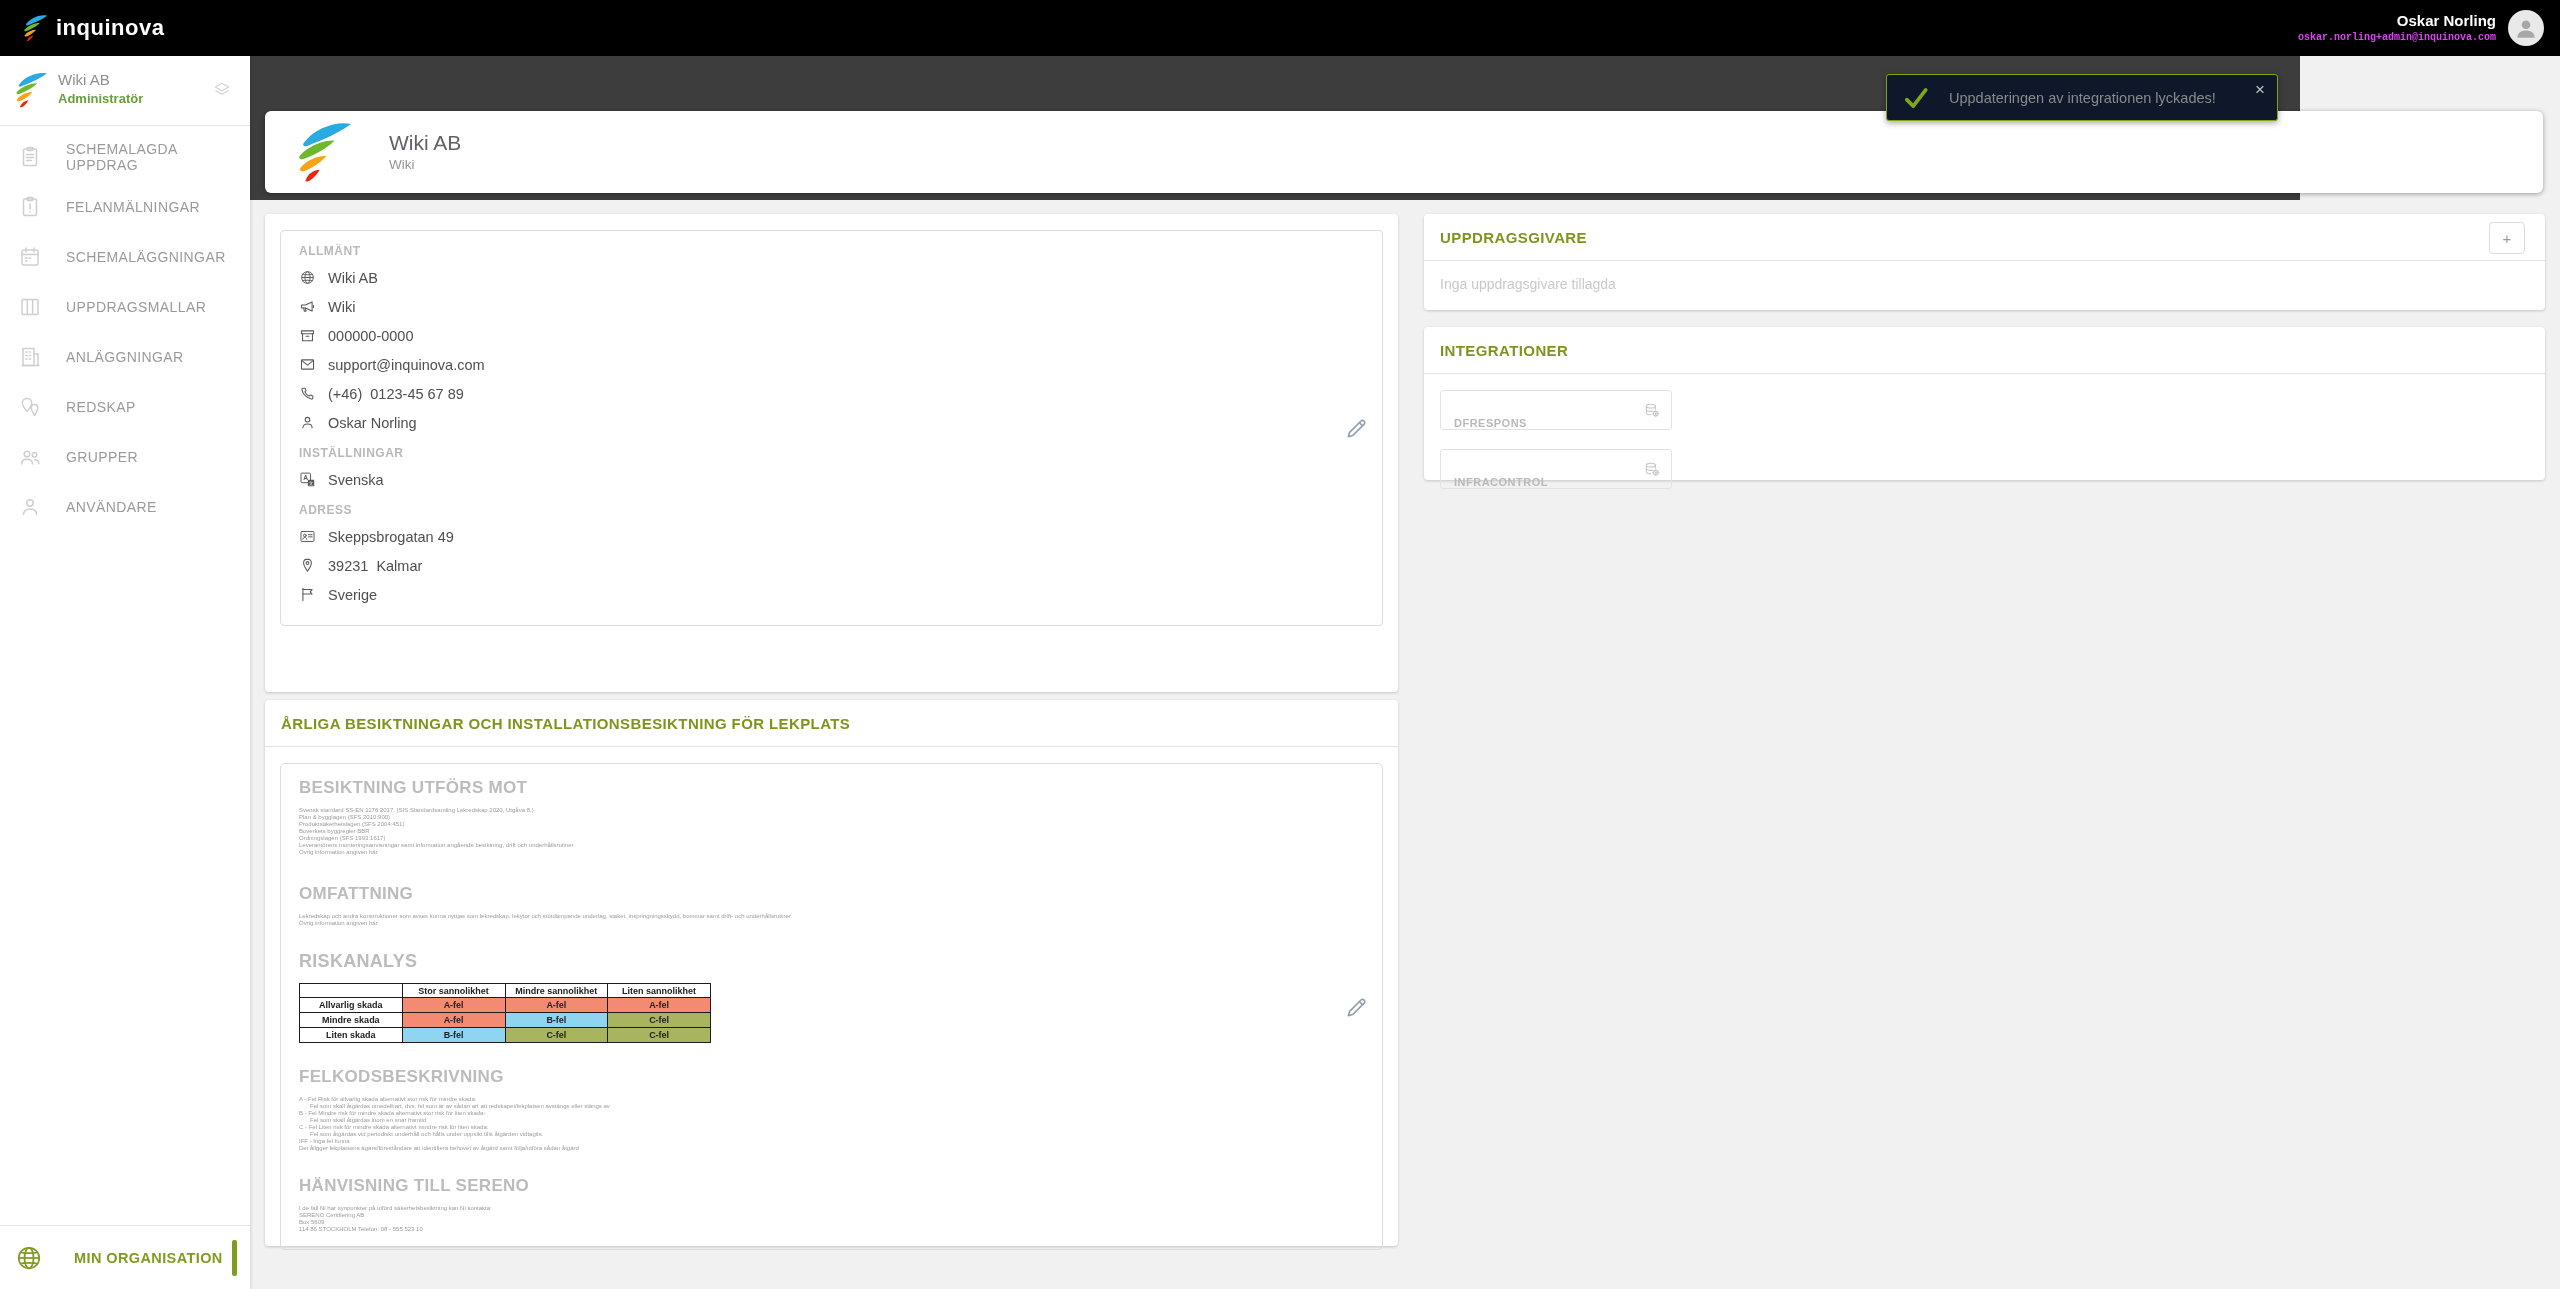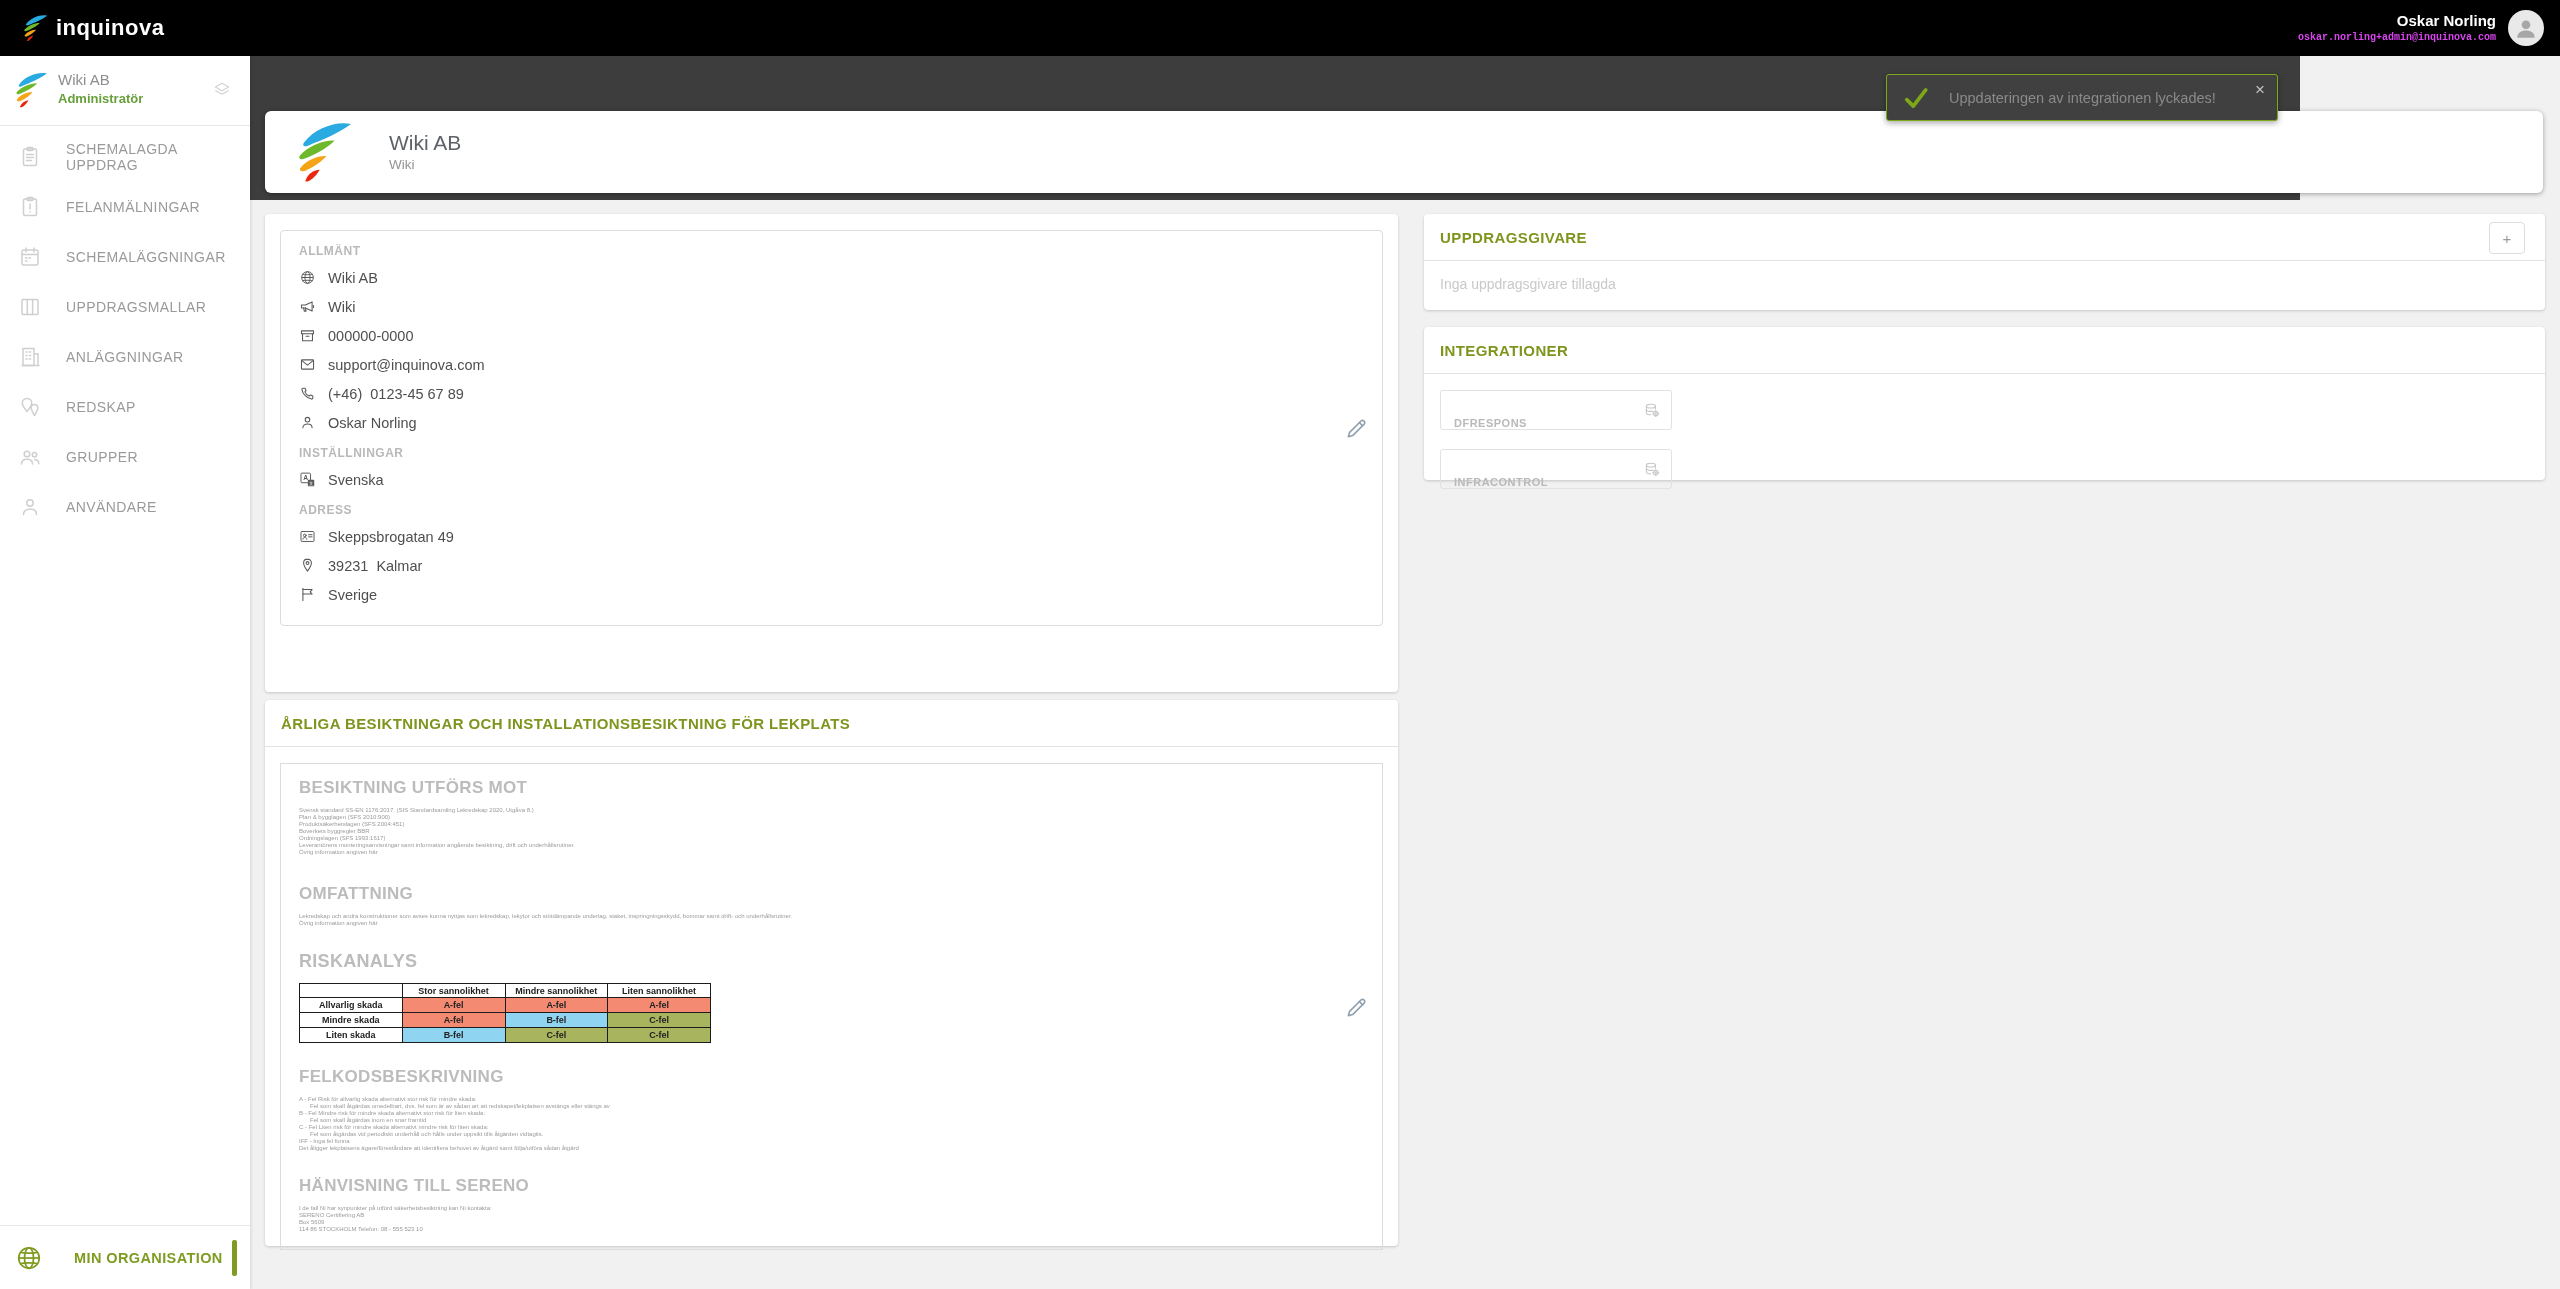--- a/index.html
+++ b/index.html
@@ -47,40 +47,40 @@
   .card-title { line-height:47px; padding-left:16px; font-size:15px; color:#7e951d; letter-spacing:0.4px; }
 
   .header-card { left:15px; top:55px; width:2278px; height:82px; border-radius:6px;
                  box-shadow:0 1px 5px rgba(0,0,0,0.35); display:flex; align-items:center; }
   .header-card .page-logo { width:72px; height:68px; margin-left:18px; flex:none; }
   .header-titles { margin-left:34px; }
   .page-title { font-size:21px; color:#5f6368; line-height:26px; }
   .page-subtitle { font-size:13.5px; color:#949494; line-height:18px; }
 
   
-  .toast { position:absolute; right:22px; top:18px; width:392px; height:47px; background:#404040;
+  .toast { position:absolute; right:22px; top:18px; width:392px; height:47px; background:#0f172a;
            border:1px solid #7ea818; border-radius:3px; box-shadow:0 2px 6px rgba(0,0,0,0.35);
            display:flex; align-items:center; z-index:40; }
   .toast-check { width:30px; height:26px; color:#7ea818; margin-left:14px; flex:none; }
   .toast-msg { margin-left:18px; font-size:14.5px; color:#8a8a8a; }
   .toast-close { position:absolute; right:12px; top:6px; font-size:17px; color:#c2c2c2; cursor:pointer; line-height:17px; }
 
   
   .details-card { left:15px; top:158px; width:1133px; height:478px; }
   .card-body { padding:16px 15px; }
   .inner-box { position:relative; border:1px solid #dcdcdc; border-radius:4px; padding:13px 18px 16px 18px; }
   .sec-label { font-size:12px; font-weight:700; color:#b9b9b9; letter-spacing:0.5px; margin:9px 0 5px 0; }
   .d-row { display:flex; align-items:center; height:29px; }
   .d-row .dico { width:17px; height:17px; color:#5a5a5a; flex:none; }
   .d-row .dtext { margin-left:12px; font-size:14.5px; color:#4f4f4f; white-space:pre-wrap; }
   .edit-btn { position:absolute; right:12px; top:50%; margin-top:-13px; width:26px; height:26px; color:#8fa0ae; cursor:pointer; }
 
   
   .insp-card { left:15px; top:644px; width:1133px; height:546px; }
-  .insp-box { position:relative; border:1px solid #dcdcdc; border-radius:0; padding:14px 18px 16px 18px; min-height:400px; }
+  .insp-box { position:relative; border:1px solid #dcdcdc; border-radius:5px; padding:14px 18px 16px 18px; min-height:400px; }
   .big-heading { font-size:17px; font-weight:700; color:#bcbcbc; letter-spacing:0.3px; }
   .small-heading { font-size:18px; font-weight:700; color:#bcbcbc; letter-spacing:0.3px; }
   .tiny { font-size:6px; line-height:7px; color:#9b9b9b; margin-top:9px; }
   .tiny div { white-space:nowrap; }
   .gap-lg { margin-top:28px; }
   .gap-md { margin-top:24px; }
   .felkod-lines div:nth-child(2), .felkod-lines div:nth-child(4), .felkod-lines div:nth-child(6) { padding-left:11px; }
 
   
   table.risk { border-collapse:collapse; margin-top:11px; table-layout:fixed; width:412px; }

